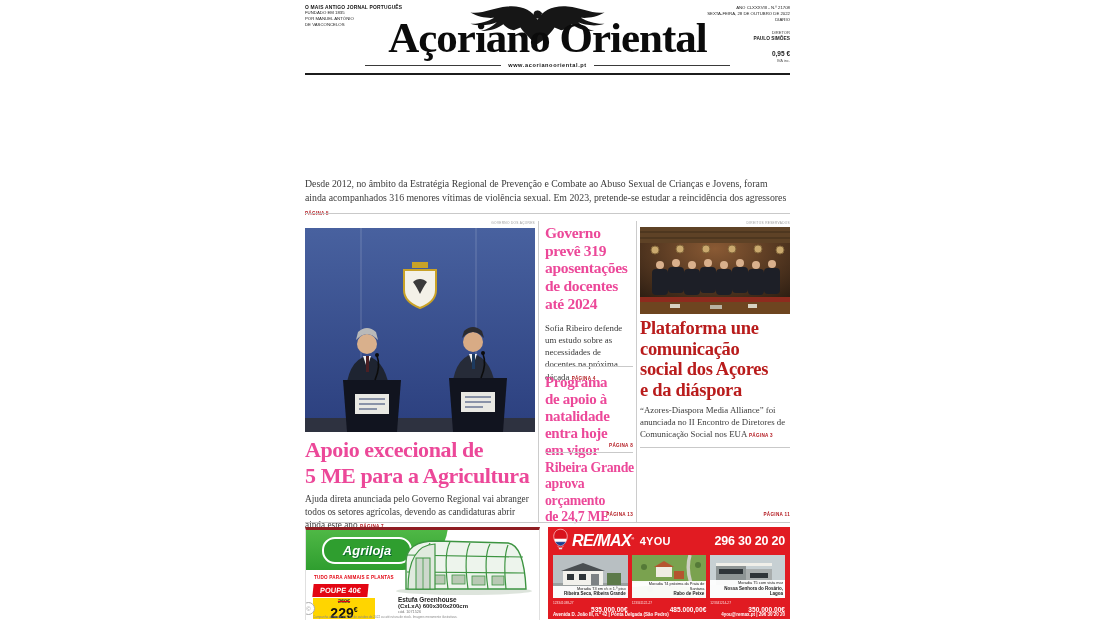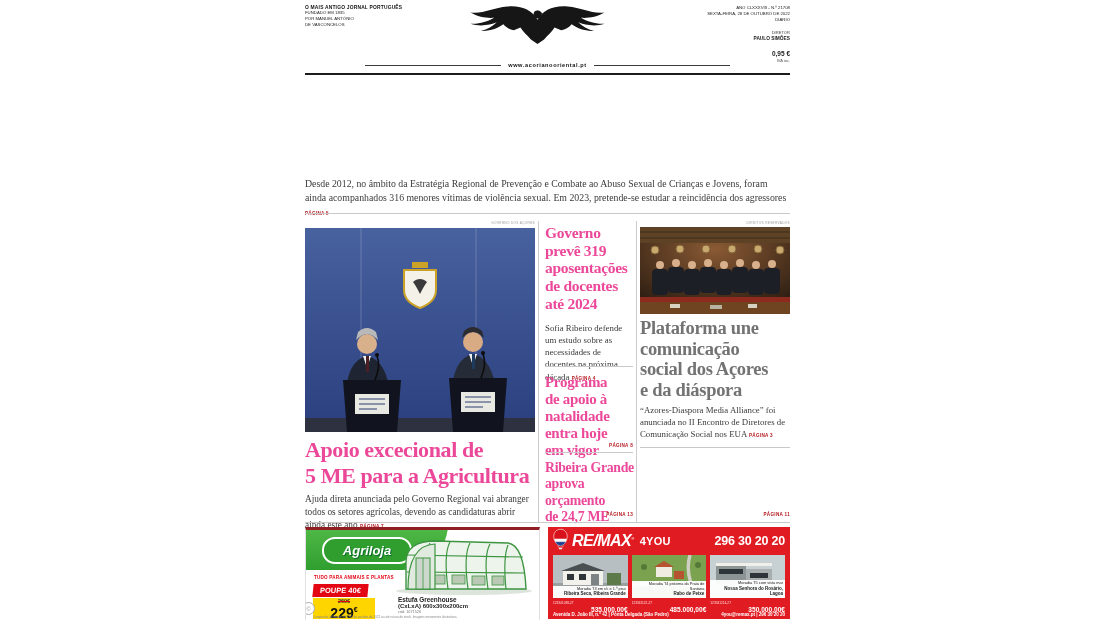--- a/index.html
+++ b/index.html
@@ -29,21 +29,21 @@
   .lead-hl{font-size:42px;line-height:1.1;font-weight:bold;color:#b3191f;letter-spacing:-.5px;}
   .deck{font-size:9.8px;line-height:1.42;color:#3a3a3a;}
   .thin-rule{background:#c9c9c9;height:1px;}
   .credit{font-size:3.2px;color:#9a9a9a;text-align:right;letter-spacing:.3px;}
   
   .col-hl{font-weight:bold;color:#ec4899;}
   .agri-hl{font-size:22px;line-height:1.16;letter-spacing:-.4px;font-family:Liberation Serif, serif;}
   .mid-hl{font-size:15.5px;line-height:1.14;letter-spacing:-.3px;}
   .mid-hl2{font-size:15px;line-height:1.14;letter-spacing:-.3px;}
   .mid-hl3{font-size:13.8px;line-height:1.18;letter-spacing:-.3px;}
-  .teal-hl{font-size:18.5px;line-height:1.12;color:#737373;letter-spacing:-.3px;font-weight:bold;}
+  .teal-hl{font-size:18.5px;line-height:1.12;color:#b91c1c;letter-spacing:-.3px;font-weight:bold;}
   .mov-hl{font-size:13px;line-height:1.2;letter-spacing:-.2px;}
   .small-deck{font-size:8.8px;line-height:1.38;color:#3a3a3a;}
   .vrule{width:1px;background:#cccccc;}
   .tag-right{display:block;text-align:right;}
   
   .ad-ag{background:#fff;border:1px solid #e0e0e0;border-top:3px solid #8f1d22;border-bottom:2px solid #8f1d22;overflow:hidden;}
   .ag-band{position:absolute;left:-10px;top:-8px;width:152px;height:48px;
            background:linear-gradient(#55bd4a,#2f9e2f);border-radius:0 0 46px 0;}
   .ag-logo{position:absolute;left:16px;top:7px;width:86px;height:23px;border:2px solid #ffffff;
            border-radius:13px;background:#2f9e2f;display:flex;align-items:center;justify-content:center;}
@@ -96,20 +96,21 @@
   </div>
 
   <div class="abs" style="left:100px;top:0;width:265px;height:46px;">
     <svg width="265" height="46" viewBox="0 0 240 70" preserveAspectRatio="xMidYMin meet">
       <path d="M120 30 C112 16 96 8 74 10 C52 12 36 22 18 19 C30 26 44 28 54 27 C44 33 30 37 18 36 C32 41 48 38 58 34 C52 40 44 45 34 47 C47 48 60 43 68 37 C72 42 78 45 84 46 L94 42 C98 48 104 54 110 60 L120 67 L130 60 C136 54 142 48 146 42 L156 46 C162 45 168 42 172 37 C180 43 193 48 206 47 C196 45 188 40 182 34 C192 38 208 41 222 36 C210 37 196 33 186 27 C196 28 210 26 222 19 C204 22 188 12 166 10 C144 8 128 16 120 30 Z" fill="#161616"></path>
       <circle cx="120" cy="22" r="6" fill="#161616"></circle>
       <path d="M120 16 L128 20 L121 24 Z" fill="#161616"></path>
     </svg>
   </div>
 
+  <div class="abs mh-title" style="left:0;top:13px;width:485px;">Açoriano Oriental</div>
 
   <div class="abs sans mh-right" style="right:0;top:5px;width:130px;">
     <div class="pre">ANO CLXXXVIII - N.º 21708
 SEXTA-FEIRA, 28 DE OUTUBRO DE 2022
 DIÁRIO</div>
     <div class="mh-dir-label">DIRETOR</div>
     <div class="mh-dir">PAULO SIMÕES</div>
     <div class="mh-price">0,95 €</div>
     <div class="mh-price-note">IVA inc.</div>
   </div>

